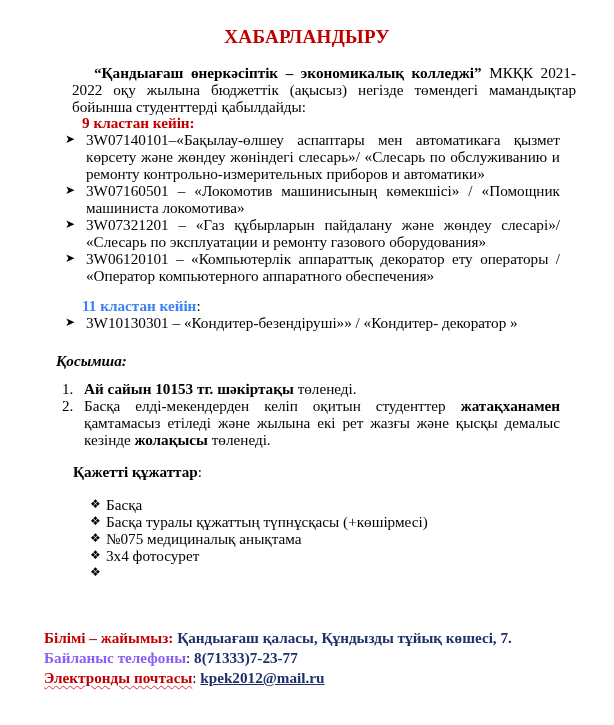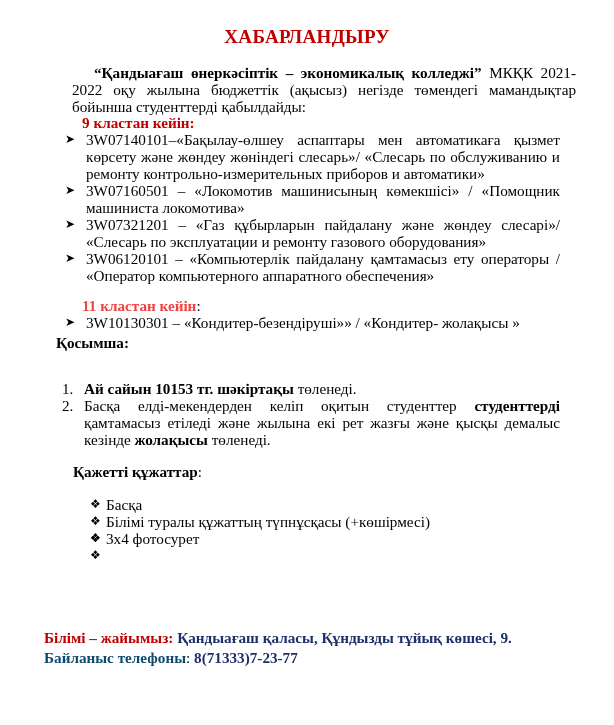--- a/index.html
+++ b/index.html
@@ -9,30 +9,30 @@
       color: #000; font-size: 15.2px; line-height: 17px;
     }
     .abs { position: absolute; }
     .title {
       left: 0; width: 614px; top: 26px; text-align: center;
       color: #c00000; font-weight: bold; font-size: 19px; line-height: 22px;
       letter-spacing: 0.3px;
     }
     .intro { left: 72px; width: 504px; top: 64px; text-align: justify; }
     .intro .first { text-indent: 22px; }
-    .red { color: #ef4444; font-weight: bold; }
+    .red { color: #3b82f6; font-weight: bold; }
     .bold { font-weight: bold; }
     .sq { text-decoration: underline wavy #e03030; text-decoration-thickness: 1px; text-underline-offset: 2px; }
     .grade { left: 82px; top: 114px; color: #c00000; font-weight: bold; }
     ul.prog { list-style: none; margin: 0; padding: 0; left: 62px; width: 498px; top: 131px; }
     ul.prog li { position: relative; padding-left: 24px; text-align: justify; }
     ul.prog li .arrow { position: absolute; left: 3px; top: 0; font-size: 12px; }
     .grade11 { left: 82px; top: 297px; }
     ul.prog2 { top: 314px; }
-    .qos { left: 56px; top: 334px; font-weight: bold; }
+    .qos { left: 56px; top: 352px; font-weight: bold; font-style: italic; }
     ol.cond { margin: 0; padding: 0; list-style: none; left: 62px; width: 498px; top: 380px; }
     ol.cond li { position: relative; padding-left: 22px; text-align: justify; }
     ol.cond li .num { position: absolute; left: 0; top: 0; }
     .docs-h { left: 73px; top: 463px; }
     ul.docs { list-style: none; margin: 0; padding: 0; left: 90px; top: 496px; }
     ul.docs li { position: relative; padding-left: 16px; }
     ul.docs li .star { position: absolute; left: 0; top: 0; font-size: 12px; }
     .contact { left: 44px; top: 628px; font-weight: bold; line-height: 20px; }
     .navy { color: #1f2f6b; }
     .link { color: #1f2f6b; text-decoration: underline; }
@@ -58,60 +58,63 @@
   <li>
     <span class="arrow">➤</span>
     <span>3W07160501</span><span> – «Локомотив машинисының көмекшісі» / «Помощник машиниста локомотива»</span>
   </li>
   <li>
     <span class="arrow">➤</span>
     <span>3W07321201</span><span> – «Газ құбырларын пайдалану және жөндеу слесарі»/ «Слесарь по эксплуатации и ремонту газового оборудования»</span>
   </li>
   <li>
     <span class="arrow">➤</span>
-    <span>3W06120101</span><span> – «Компьютерлік пайдалану қамтамасыз ету операторы / «Оператор компьютерного аппаратного обеспечения»</span>
+    <span>3W06120101</span><span> – «Компьютерлік аппараттық декоратор ету операторы / «Оператор компьютерного аппаратного обеспечения»</span>
   </li>
 </ul>
 
 <div class="abs grade11">
   <span class="red">11 кластан кейін</span><span>:</span>
 </div>
 
 <ul class="abs prog prog2">
   <li>
     <span class="arrow">➤</span>
-    <span>3W10130301</span><span> – «Кондитер-безендіруші»» / «Кондитер- жолақысы »</span>
+    <span>3W10130301</span><span> – «Кондитер-безендіруші»» / «Кондитер- декоратор »</span>
   </li>
 </ul>
 
 <div class="abs qos">Қосымша:</div>
 
 <ol class="abs cond">
   <li>
     <span class="num">1.</span>
     <span class="bold">Ай сайын 10153 тг. шәкіртақы</span><span> төленеді.</span>
   </li>
   <li>
     <span class="num">2.</span>
-    <span>Басқа елді-мекендерден келіп оқитын студенттер </span><span class="bold">студенттерді</span><span> қамтамасыз етіледі және жылына екі рет жазғы және қысқы демалыс кезінде </span><span class="bold">жолақысы</span><span> төленеді.</span>
+    <span>Басқа елді-мекендерден келіп оқитын студенттер </span><span class="bold">жатақханамен</span><span> қамтамасыз етіледі және жылына екі рет жазғы және қысқы демалыс кезінде </span><span class="bold">жолақысы</span><span> төленеді.</span>
   </li>
 </ol>
 
 <div class="abs docs-h">
   <span class="bold">Қажетті құжаттар</span><span>:</span>
 </div>
 
 <ul class="abs docs">
   <li><span class="star">❖</span><span>Басқа</span></li>
-  <li><span class="star">❖</span><span>Білімі туралы құжаттың түпнұсқасы (+көшірмесі)</span></li>
-  <li><span class="star">❖</span></li>
+  <li><span class="star">❖</span><span>Басқа туралы құжаттың түпнұсқасы (+көшірмесі)</span></li>
+  <li><span class="star">❖</span><span>№075 медициналық анықтама</span></li>
   <li><span class="star">❖</span><span>3х4 фотосурет</span></li>
   <li><span class="star">❖</span></li>
 </ul>
 
 <div class="abs contact">
   <div>
-    <span style="color:#c00000">Білімі – жайымыз:</span><span class="navy"> Қандыағаш қаласы, Құндызды тұйық көшесі, 9.</span>
+    <span style="color:#c00000">Білімі – жайымыз:</span><span class="navy"> Қандыағаш қаласы, Құндызды тұйық көшесі, 7.</span>
   </div>
   <div>
-    <span style="color:#0c4a6e">Байланыс телефоны</span><span style="font-weight:normal">: </span><span class="navy">8(71333)7-23-77</span>
+    <span style="color:#8b5cf6">Байланыс телефоны</span><span style="font-weight:normal">: </span><span class="navy">8(71333)7-23-77</span>
+  </div>
+  <div>
+    <span style="color:#c00000" class="sq">Электронды почтасы</span><span style="font-weight:normal">: </span><span class="link">kpek2012@mail.ru</span>
   </div>
 </div>
 
 </body></html>

